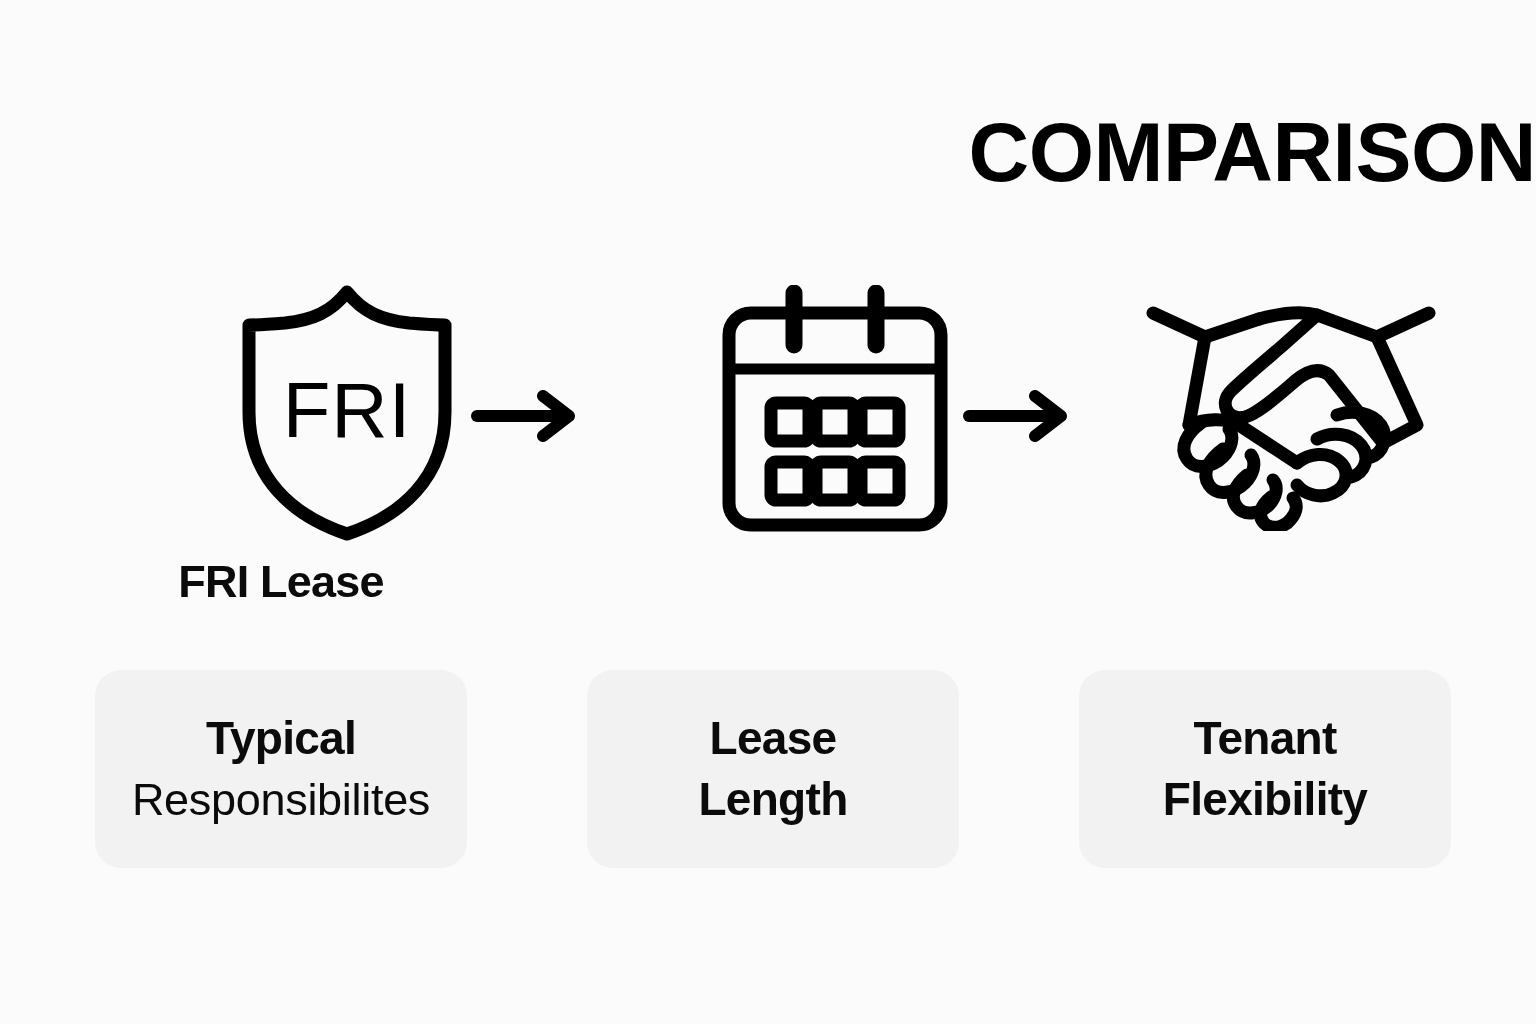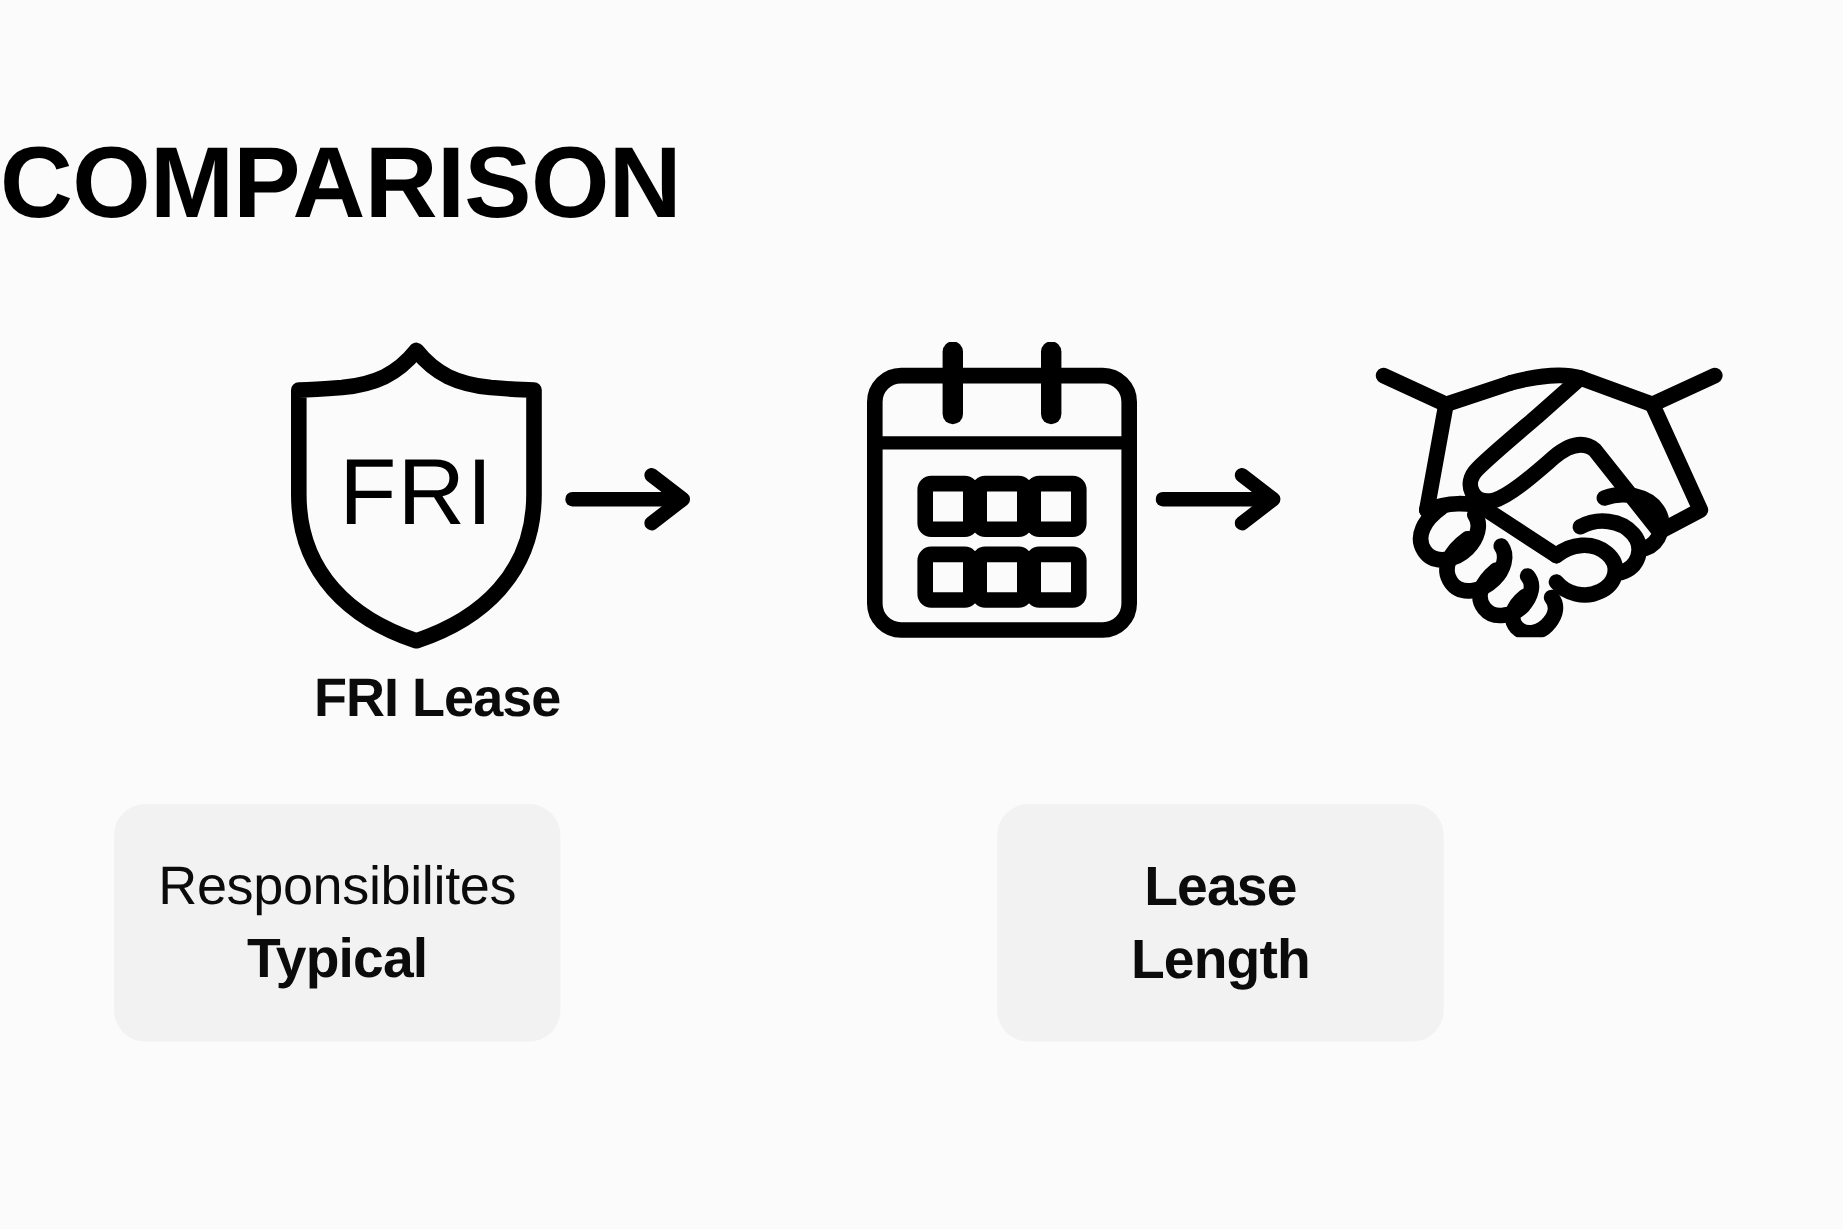--- a/index.html
+++ b/index.html
@@ -15,21 +15,21 @@
     overflow: hidden;
     position: relative;
   }
 
   
   .title {
     position: absolute;
     top: 110px;
     left: 0;
     width: 1536px;
-    text-align: left;
+    text-align: right;
     font-size: 84px;
     font-weight: 700;
     letter-spacing: -0.5px;
     line-height: 1;
     color: #000;
     white-space: nowrap;
   }
 
   
   .flow {
@@ -70,21 +70,21 @@
     top: 558px;
     left: 95px;
     width: 1350px;
     display: flex;
     flex-direction: row;
     justify-content: space-between;
   }
   .label-cell {
     width: 372px;
     flex: 0 0 auto;
-    text-align: right;
+    text-align: center;
     font-size: 45px;
     font-weight: 700;
     letter-spacing: -0.8px;
     line-height: 1.05;
     color: #0b0b0b;
     white-space: nowrap;
   }
   .label-spacer {
     width: 120px;
     flex: 0 0 auto;
@@ -238,27 +238,31 @@
 
 <div class="labels">
   <div class="label-cell">FRI Lease</div>
   <div class="label-spacer"></div>
   <div class="label-spacer"></div>
 </div>
 
 <div class="cards">
 
   <div class="card">
+    <div class="card-line bold">Typical</div>
     <div class="card-line normal">Responsibilites</div>
-    <div class="card-line bold">Typical</div>
   </div>
 
   <div class="card-spacer"></div>
 
   <div class="card">
     <div class="card-line bold">Lease</div>
     <div class="card-line bold">Length</div>
   </div>
 
   <div class="card-spacer"></div>
 
+  <div class="card">
+    <div class="card-line bold">Tenant</div>
+    <div class="card-line bold">Flexibility</div>
+  </div>
 
 </div>
 
 </body></html>

